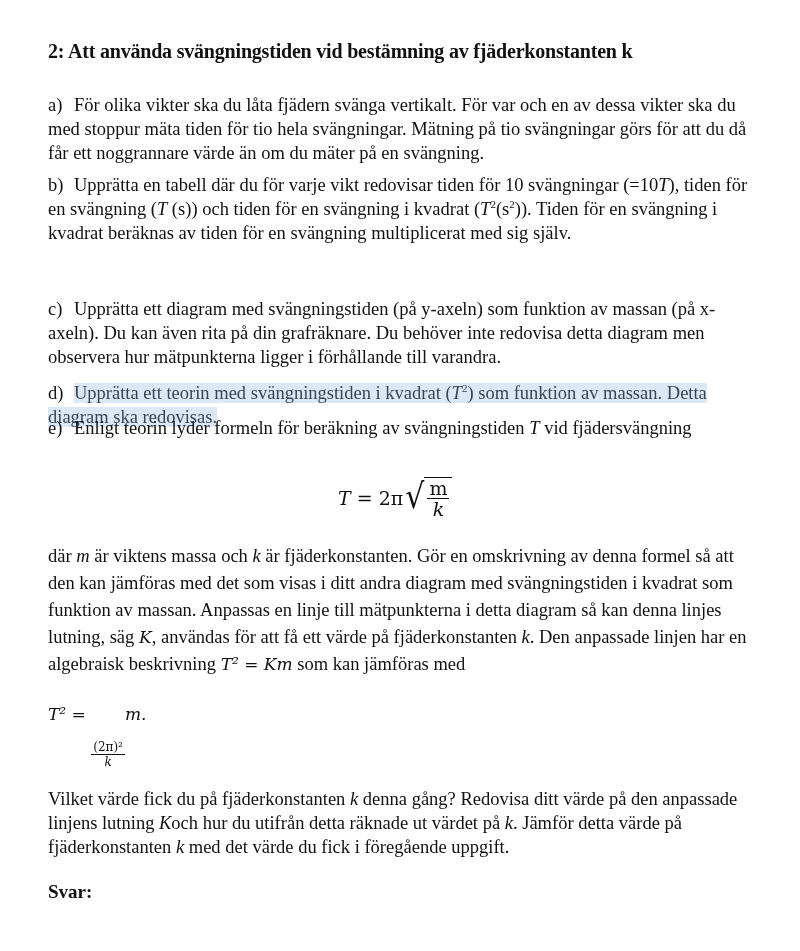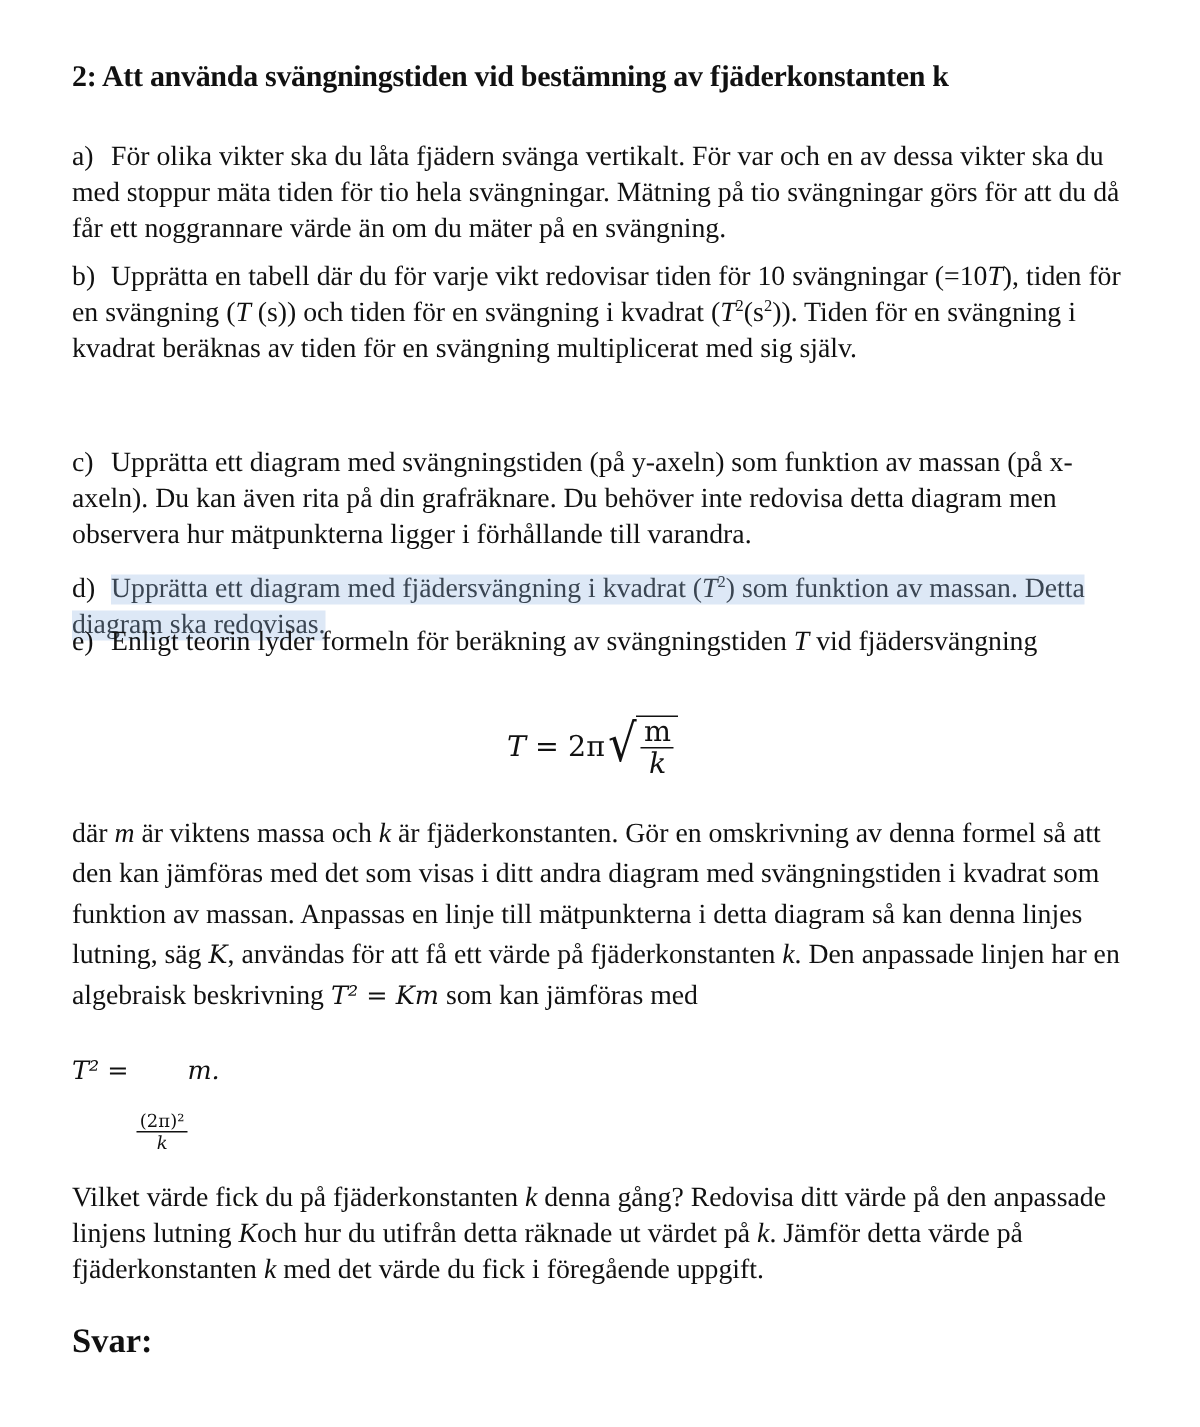--- a/index.html
+++ b/index.html
@@ -35,42 +35,42 @@
   .frac .den { line-height: 20px; }
   .para2 { line-height: 27px; }
   .mathinline { font-family: "DejaVu Serif", serif; font-size: 17px; }
   .formula2 {
     position: absolute; top: 704px; left: 0;
     font-family: "DejaVu Serif", serif; font-size: 17px;
     display: flex; align-items: flex-start;
   }
   .formula2 .frac .num { font-size: 12px; line-height: 14px; border-bottom: 1px solid #111; margin-top: 36px; }
   .formula2 .frac .den { font-size: 12px; line-height: 14px; font-style: italic; }
-  .answer { position: absolute; top: 881px; left: 0; font-size: 23px; font-weight: bold; }
+  .answer { position: absolute; top: 881px; left: 0; font-size: 19px; font-weight: bold; }
 </style>
 </head>
 <body>
 
 <div class="page">
   <div class="title">2: Att använda svängningstiden vid bestämning av fjäderkonstanten k</div>
 
   <div class="para" style="top:93px;">
     <span class="lbl">a)</span><span>För olika vikter ska du låta fjädern svänga vertikalt. För var och en av dessa vikter ska du med stoppur mäta tiden för tio hela svängningar. Mätning på tio svängningar görs för att du då får ett noggrannare värde än om du mäter på en svängning.</span>
   </div>
 
   <div class="para" style="top:173px;">
     <span class="lbl">b)</span><span>Upprätta en tabell där du för varje vikt redovisar tiden för 10 svängningar (=10</span><i>T</i><span>), tiden för en svängning (</span><i>T</i><span> (s)) och tiden för en svängning i kvadrat (</span><i>T</i><sup>2</sup><span>(s</span><sup>2</sup><span>)). Tiden för en svängning i kvadrat beräknas av tiden för en svängning multiplicerat med sig själv.</span>
   </div>
 
   <div class="para" style="top:297px;">
     <span class="lbl">c)</span><span>Upprätta ett diagram med svängningstiden (på y-axeln) som funktion av massan (på x-axeln). Du kan även rita på din grafräknare. Du behöver inte redovisa detta diagram men observera hur mätpunkterna ligger i förhållande till varandra.</span>
   </div>
 
   <div class="para" style="top:381px;">
-    <span class="lbl">d)</span><span class="hl"><span>Upprätta ett diagram med fjädersvängning i kvadrat (</span><i>T</i><sup>2</sup><span>) som funktion av massan. Detta diagram ska redovisas.</span></span>
+    <span class="lbl">d)</span><span class="hl"><span>Upprätta ett teorin med svängningstiden i kvadrat (</span><i>T</i><sup>2</sup><span>) som funktion av massan. Detta diagram ska redovisas.</span></span>
   </div>
 
   <div class="para" style="top:416px;">
     <span class="lbl">e)</span><span>Enligt teorin lyder formeln för beräkning av svängningstiden </span><i>T</i><span> vid fjädersvängning</span>
   </div>
 
   <div class="formula1">
     <i>T</i>&nbsp;<span>=</span>&nbsp;<span>2π</span>
     <span class="sqrt">
       <span class="sqrt-sign">√</span>

